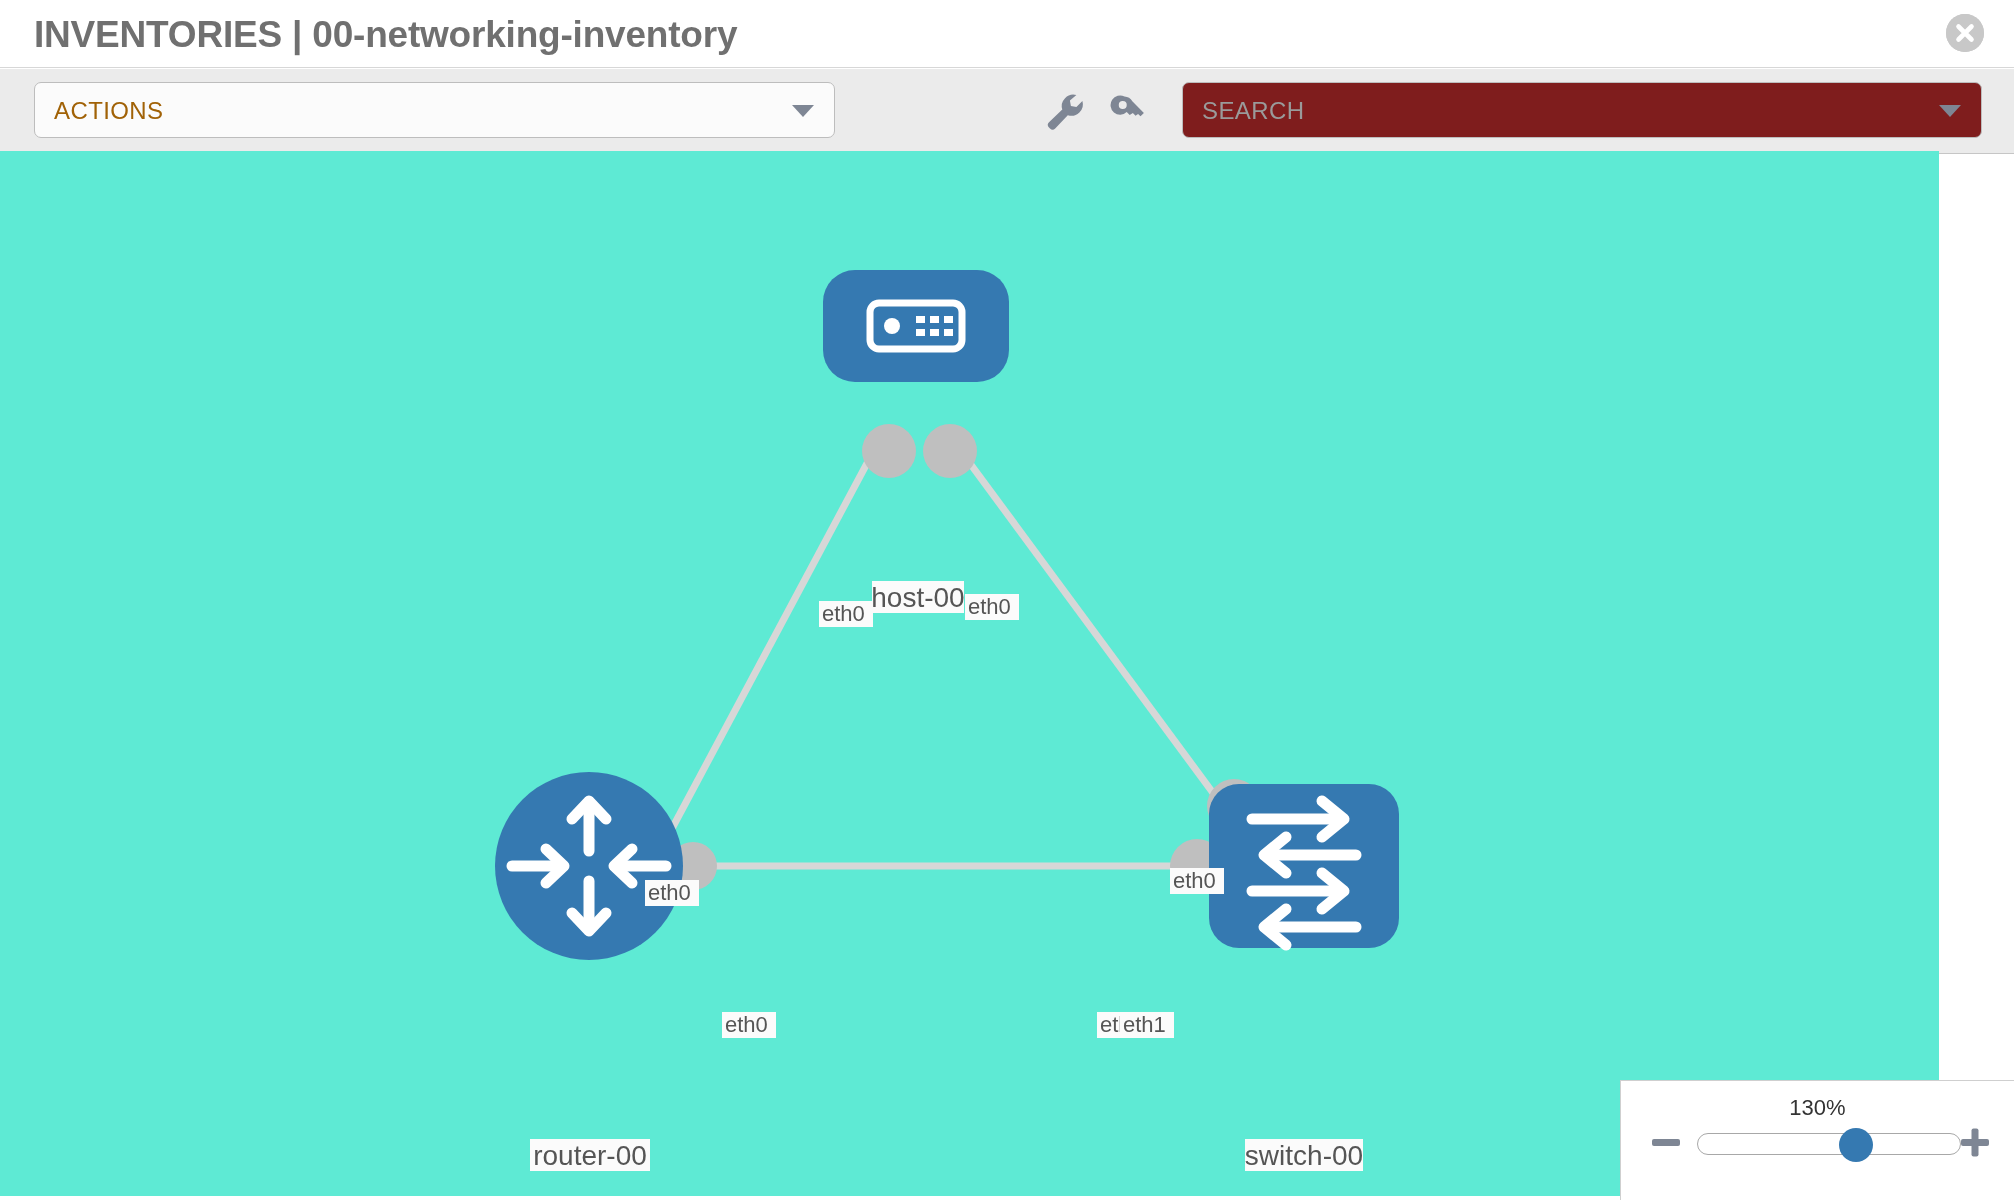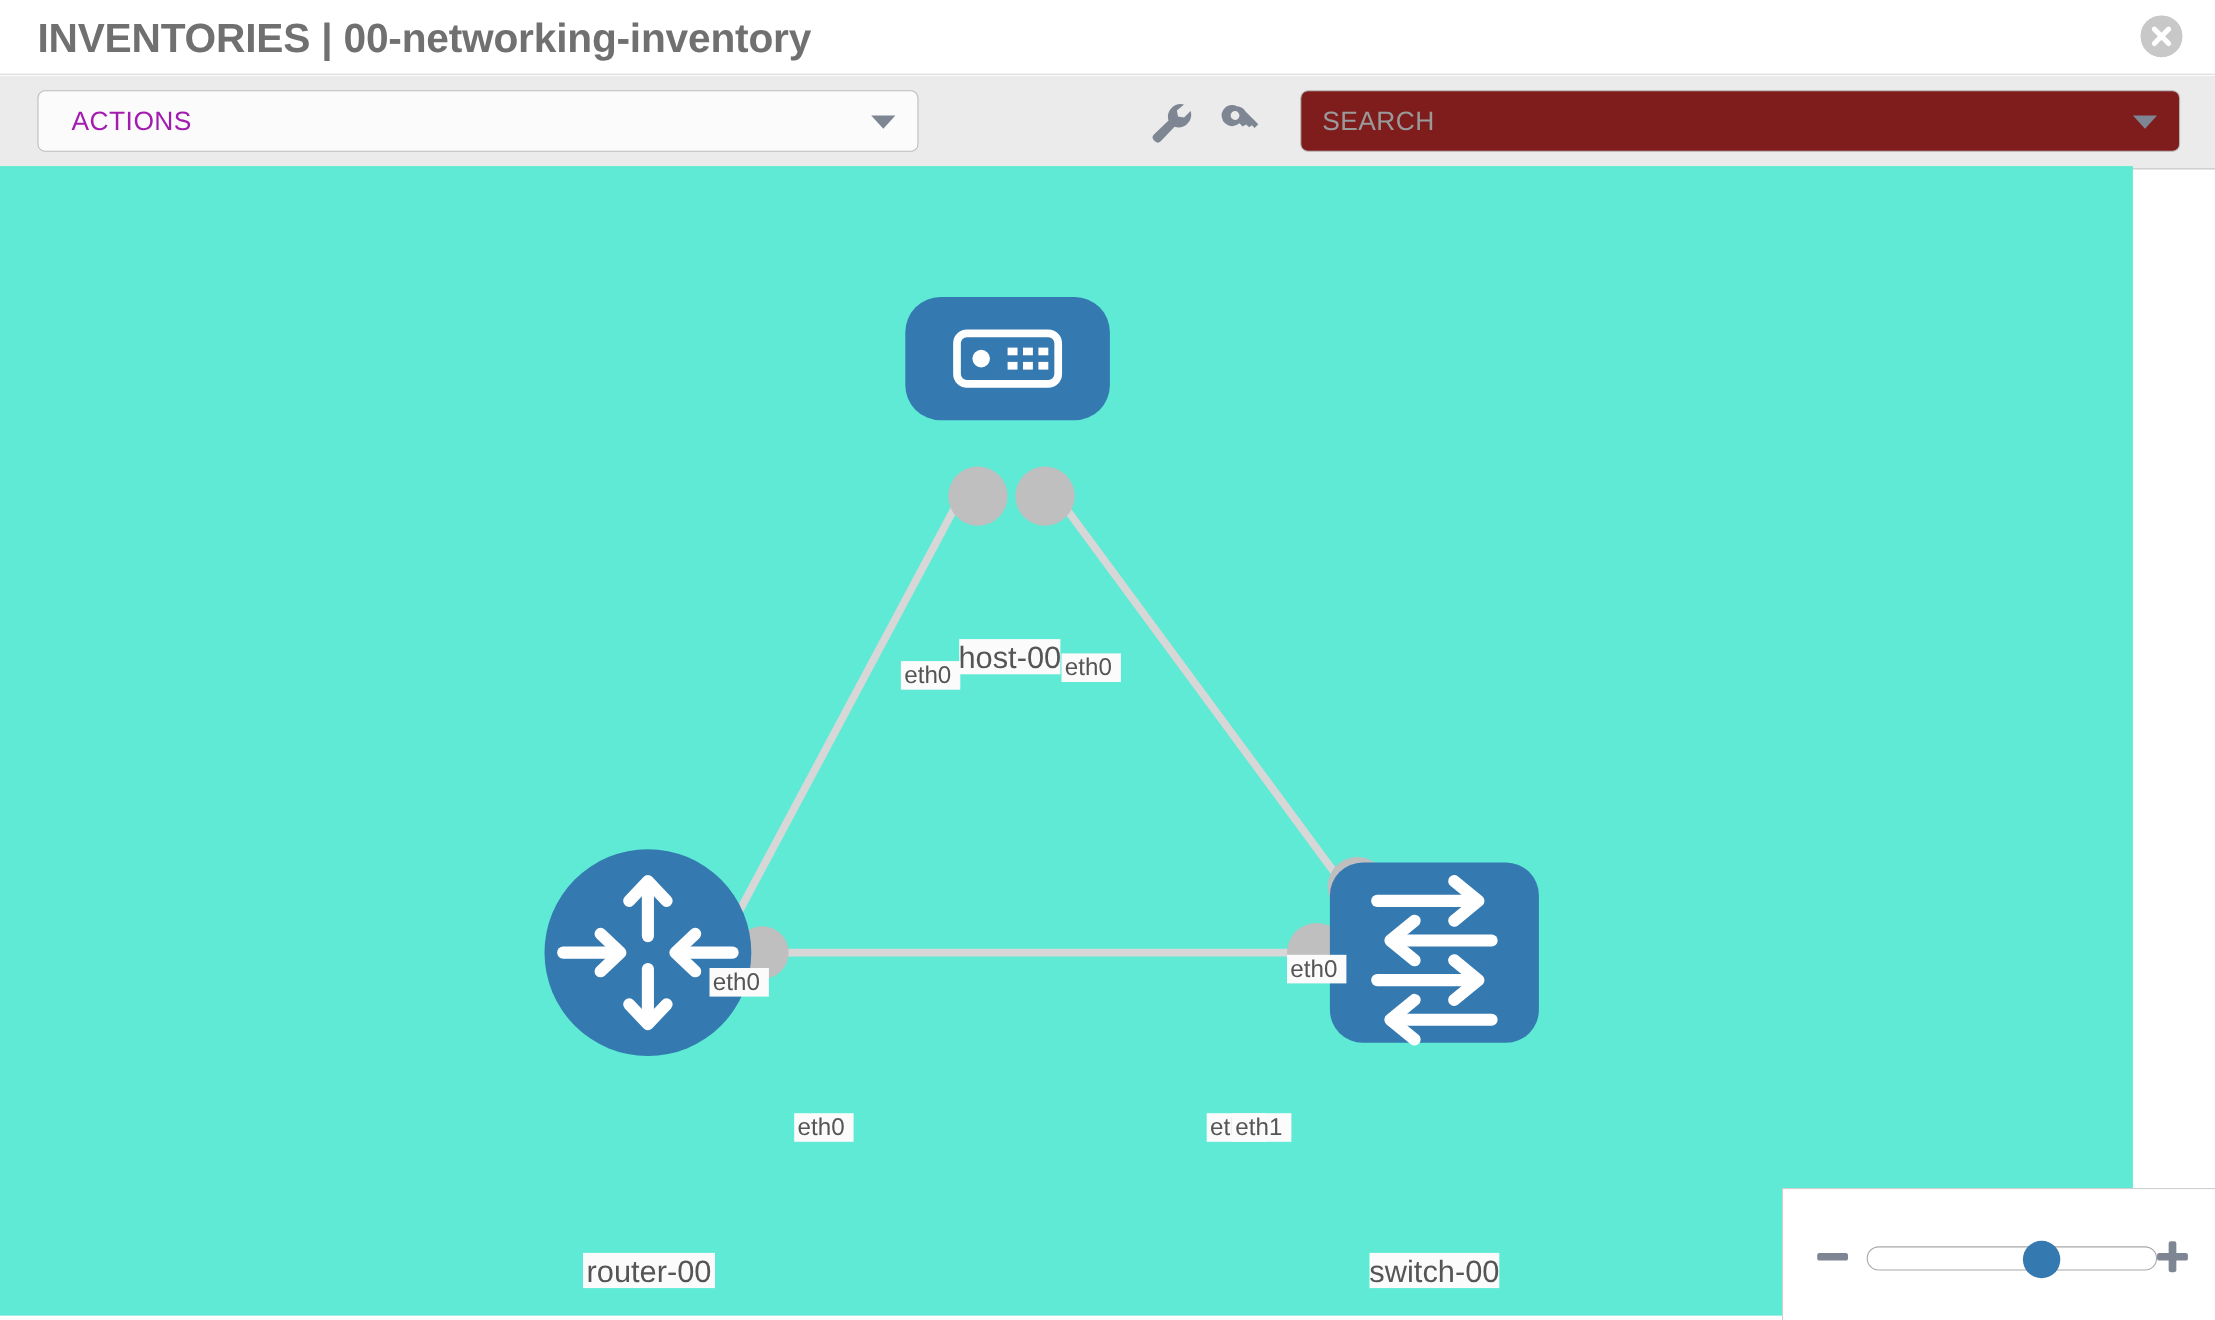--- a/index.html
+++ b/index.html
@@ -54,23 +54,23 @@
   .actions-select {
     position: absolute;
     left: 34px; top: 13px;
     width: 801px; height: 56px;
     background: #fbfbfb;
     border: 1px solid #bdbdbd;
     border-radius: 7px;
   }
   .actions-select .label {
     position: absolute;
-    left: 30px; top: 14px;
+    left: 19px; top: 14px;
     font-size: 24px;
-    color: #a21caf;
+    color: #a16207;
     letter-spacing: 0.4px;
     text-align: right;
   }
   .caret {
     position: absolute;
     right: 20px; top: 50%;
     margin-top: -5px;
     width: 0; height: 0;
     border-left: 11px solid transparent;
     border-right: 11px solid transparent;
@@ -339,20 +339,21 @@
     </g>
     <g>
       <rect class="label-bg" x="1120" y="861" width="54" height="26"></rect>
       <text class="iface-label" x="1123" y="881">eth1</text>
     </g>
 
   </svg>
 </div>
 
 <div class="zoom-panel">
+  <div class="zoom-value">130%</div>
 
   <div class="zoom-minus">
     <svg width="34" height="34" viewBox="0 0 34 34">
       <rect x="3" y="14" width="28" height="7" rx="2" fill="#7e8694"></rect>
     </svg>
   </div>
 
   <div class="zoom-slider-track">
     <div class="zoom-slider-thumb" style="left: 141px;"></div>
   </div>

